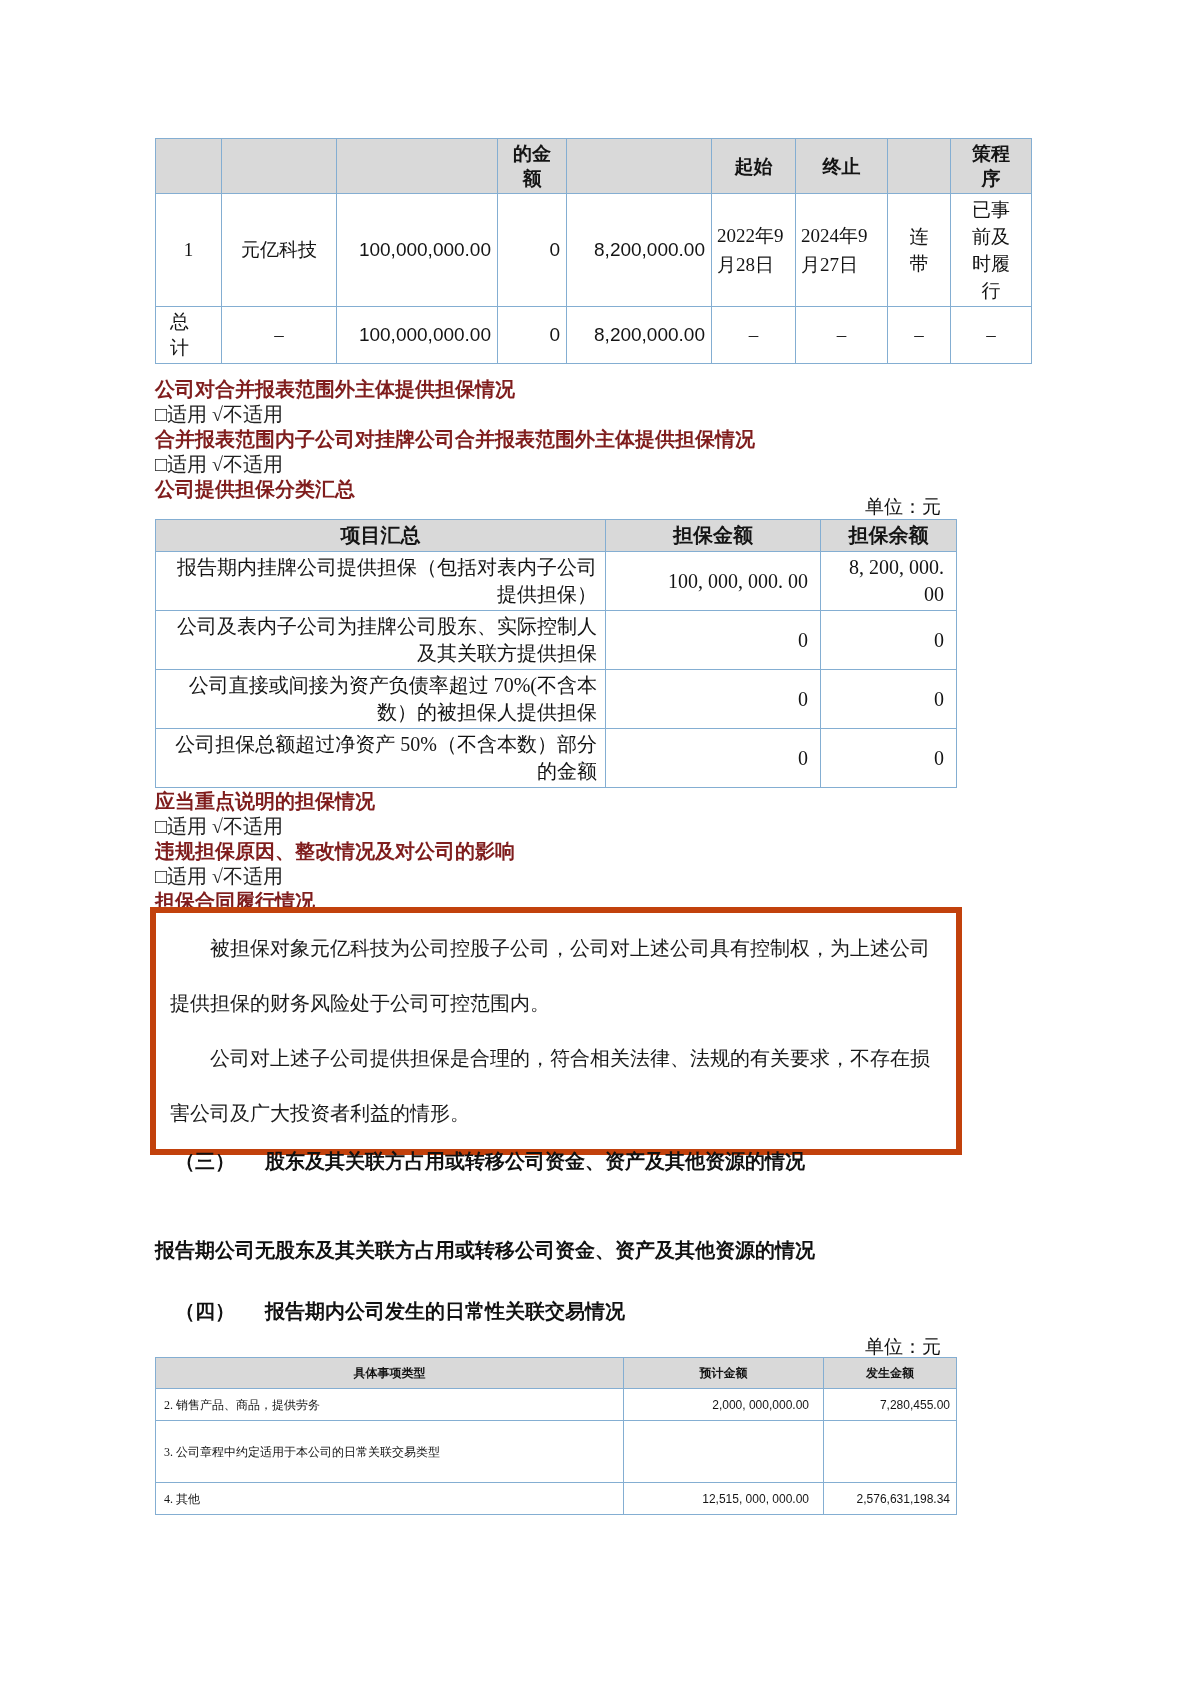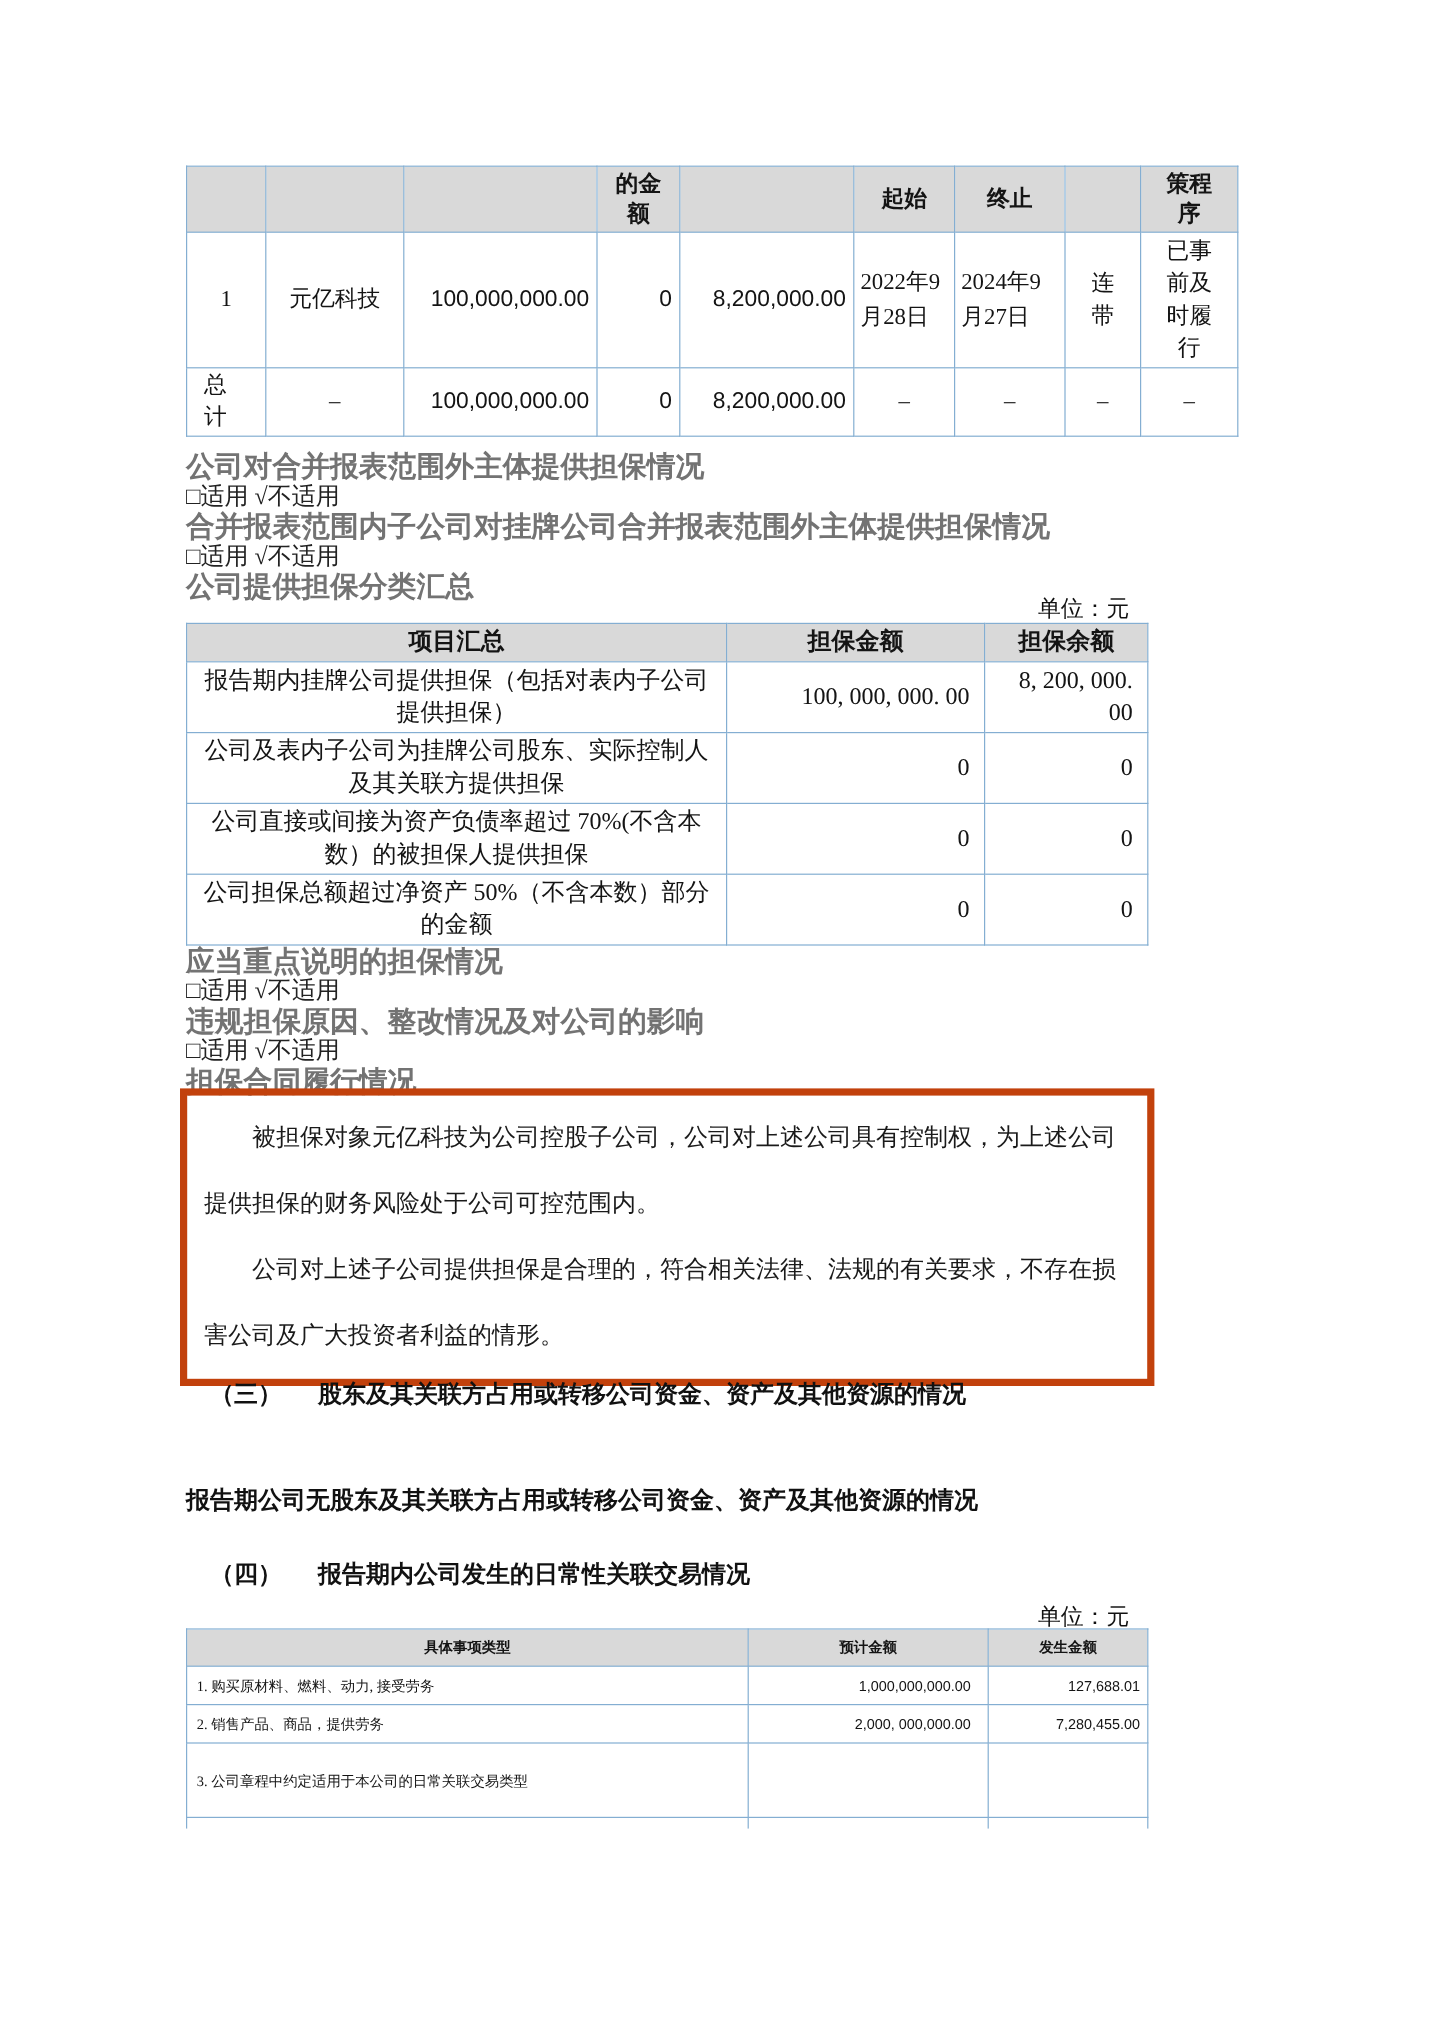--- a/index.html
+++ b/index.html
@@ -21,30 +21,30 @@
   .t1 .hdr td{padding:2px 12px;font-size:19px;line-height:25px;}
   .t1 tr.r-hdr{height:55px;}
   .t1 tr.r-1{height:95px;}
   .t1 tr.r-total{height:52px;}
   .t1 td.date{padding:18px 5px;line-height:29px;text-align:left;}
   .t1 td.c8{padding:2px 14px;text-align:center;line-height:27px;}
   .t1 td.c9{padding:2px 20px;text-align:center;line-height:27px;}
   .t1 td.c1t{padding:2px 14px;text-align:left;line-height:26px;}
   
   .hblock{position:absolute;left:155px;width:810px;}
-  .hline{font-family:"Liberation Sans", sans-serif;font-weight:bold;font-size:24px;line-height:25px;color:#737373;}
+  .hline{font-family:"Liberation Sans", sans-serif;font-weight:bold;font-size:20px;line-height:25px;color:#7f1d1d;}
   .cline{font-size:20px;line-height:25px;color:#222;}
   .unit{position:absolute;font-size:19px;color:#111;text-align:right;}
   
   .t2{left:155px;top:519px;width:801px;}
   .t2 td{font-size:20px;line-height:27px;vertical-align:middle;padding:2px 8px;}
   .t2 .hdr td{font-size:20px;}
   .t2 tr.r-hdr{height:27px;}
   .t2 tr.r-b{height:55px;}
-  .t2 td.item{text-align:center;padding:2px 8px;vertical-align:middle;}
+  .t2 td.item{text-align:right;padding:2px 8px;vertical-align:middle;}
   .t2 td.val{text-align:right;padding:2px 12px;vertical-align:middle;}
   
   .box{
     position:absolute;left:150px;top:907px;width:812px;height:248px;
     border:6px solid #c2410c;box-sizing:border-box;padding:8px 14px 0 14px;
   }
   .box p{margin:0;font-size:20px;line-height:55px;text-indent:2em;color:#1a1a1a;}
   
   .secline{position:absolute;left:175px;font-family:"Liberation Sans", sans-serif;font-weight:bold;font-size:20px;color:#111;}
   .secline .num-part{margin-right:30px;font-family:"Liberation Serif", serif;}
@@ -187,25 +187,20 @@
         <col style="width:200px">
         <col style="width:133px">
     </colgroup>
     <tbody>
         <tr class="hdr r-hdr">
       <td>具体事项类型</td>
       <td>预计金额</td>
       <td>发生金额</td>
     </tr>
     <tr class="r-s">
-      <td class="al">1. 购买原材料、燃料、动力, 接受劳务</td>
-      <td class="val2 num">1,000,000,000.00</td>
-      <td class="val3 num">127,688.01</td>
-    </tr>
-    <tr class="r-s">
       <td class="al">2. 销售产品、商品，提供劳务</td>
       <td class="val2 num">2,000, 000,000.00</td>
       <td class="val3 num">7,280,455.00</td>
     </tr>
     <tr class="r-d">
       <td class="al">3. 公司章程中约定适用于本公司的日常关联交易类型</td>
       <td class="val2 num"></td>
       <td class="val3 num"></td>
     </tr>
     <tr class="r-s">

